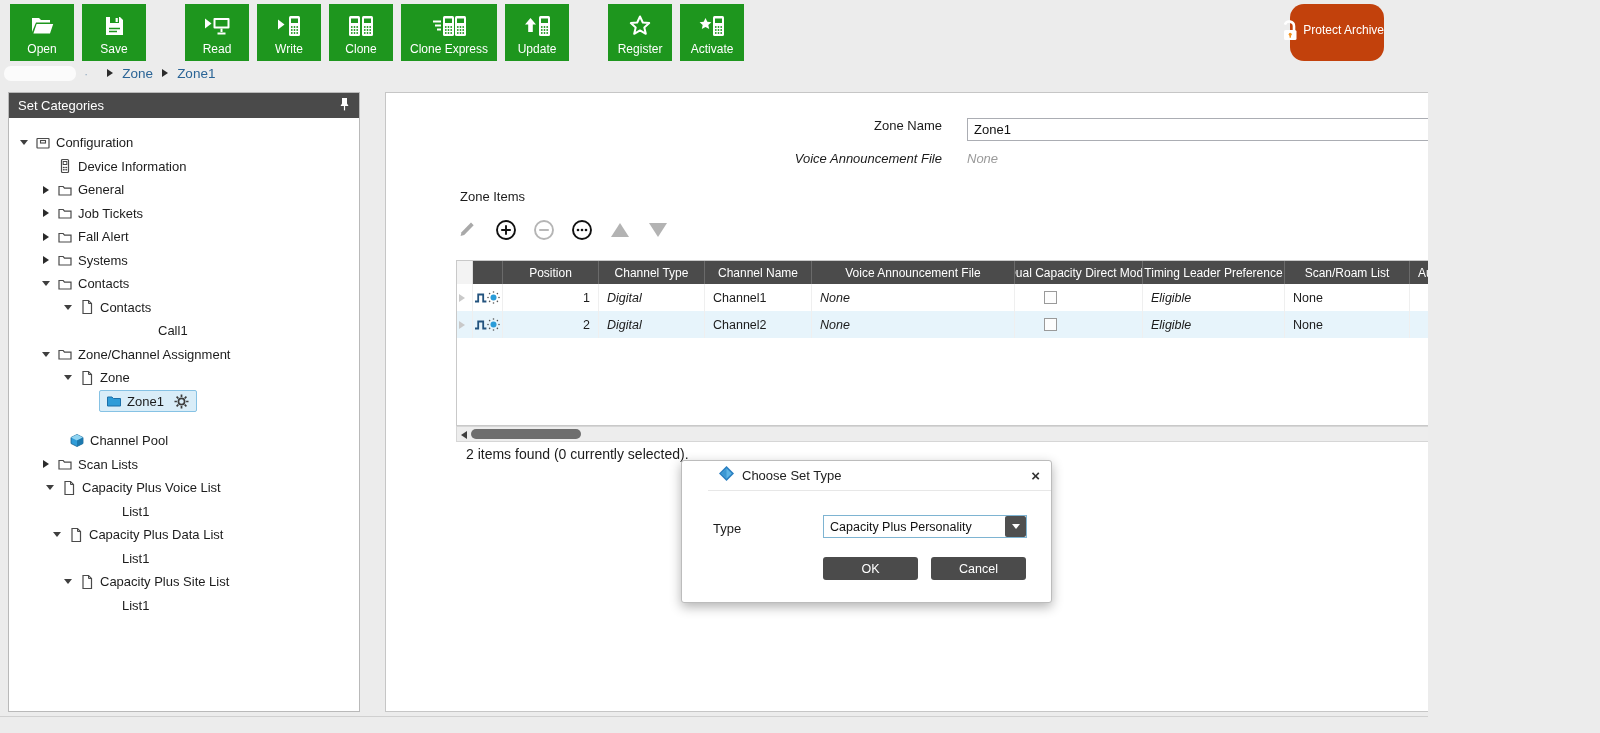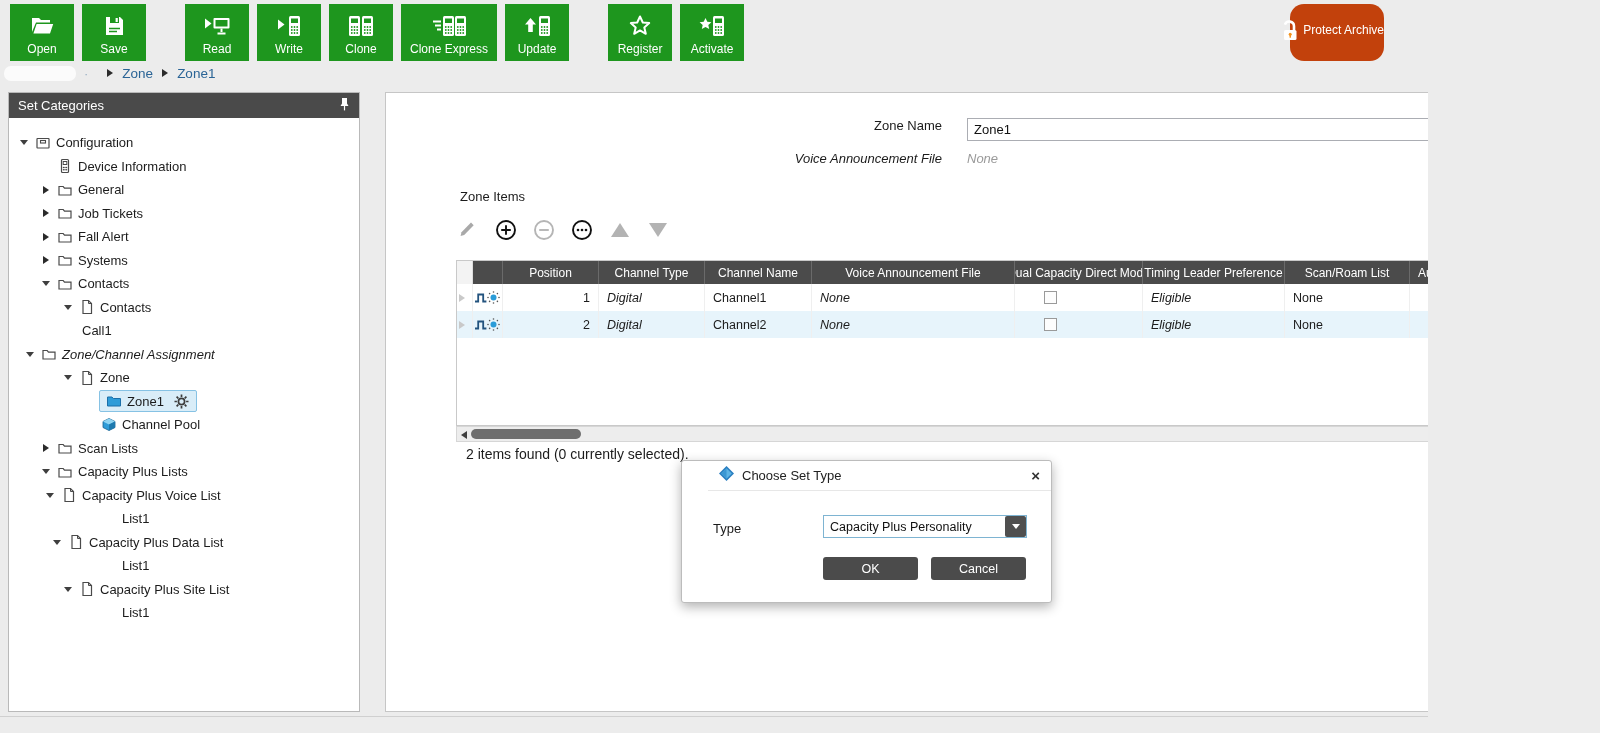--- a/index.html
+++ b/index.html
@@ -445,28 +445,28 @@
           <span class="tw-box">
             <span class="tw-icon">
               <svg width="16" height="16">
                 <path d="M4 1.5h5.5l3 3v10H4z" stroke="#4a4a4a" fill="none" stroke-width="1.2"></path>
                 <path d="M9.5 1.5v3h3" stroke="#4a4a4a" fill="none" stroke-width="1"></path>
               </svg>
             </span>
             <span class="tw-label">Contacts</span>
           </span>
         </div>
-        <div class="tree-item" style="padding-left: 32px;">
+        <div class="tree-item" style="padding-left: 108px;">
           <span class="tw-exp"></span>
           <span class="tw-box">
             <span class="tw-icon"></span>
             <span class="tw-label">Call1</span>
           </span>
         </div>
-        <div class="tree-item" style="padding-left: 12px; font-style: italic;">
+        <div class="tree-item" style="padding-left: 28px;">
           <span class="tw-exp">
             <span class="exp-down"></span>
           </span>
           <span class="tw-box">
             <span class="tw-icon">
               <svg width="16" height="16">
                 <path d="M2 4.5h4.2l1.3 1.6H14V13H2z" stroke="#4a4a4a" fill="none" stroke-width="1.2"></path>
               </svg>
             </span>
             <span class="tw-label">Zone/Channel Assignment</span>
@@ -498,21 +498,21 @@
             <span class="tw-gear">
               <svg width="15" height="15" viewBox="0 0 15 15">
                 <g stroke="#3c3c3c" stroke-width="1.7">
                   <circle cx="7.5" cy="7.5" r="3.1" fill="none"></circle>
                   <path d="M7.5 .5v2.4M7.5 12.1v2.4M.5 7.5h2.4M12.1 7.5h2.4M2.6 2.6l1.7 1.7M10.7 10.7l1.7 1.7M12.4 2.6l-1.7 1.7M4.3 10.7l-1.7 1.7"></path>
                 </g>
               </svg>
             </span>
           </span>
         </div>
-        <div class="tree-item" style="padding-left: 72px;">
+        <div class="tree-item" style="padding-left: 40px; margin-top: 16px;">
           <span class="tw-exp"></span>
           <span class="tw-box">
             <span class="tw-icon">
               <svg width="16" height="16">
                 <path d="M8 1.5l6 3v6l-6 3-6-3v-6z" fill="#2f9cd8" stroke="#17618f" stroke-width="0.8"></path>
                 <path d="M8 1.5l6 3-6 3-6-3z" fill="#8fd4f2"></path>
                 <path d="M8 7.5v6l6-3v-6z" fill="#1d79ae"></path>
               </svg>
             </span>
             <span class="tw-label">Channel Pool</span>
@@ -522,33 +522,20 @@
           <span class="tw-exp">
             <span class="exp-right"></span>
           </span>
           <span class="tw-box">
             <span class="tw-icon">
               <svg width="16" height="16">
                 <path d="M2 4.5h4.2l1.3 1.6H14V13H2z" stroke="#4a4a4a" fill="none" stroke-width="1.2"></path>
               </svg>
             </span>
             <span class="tw-label">Scan Lists</span>
-          </span>
-        </div>
-        <div class="tree-item" style="padding-left: 28px;">
-          <span class="tw-exp">
-            <span class="exp-down"></span>
-          </span>
-          <span class="tw-box">
-            <span class="tw-icon">
-              <svg width="16" height="16">
-                <path d="M2 4.5h4.2l1.3 1.6H14V13H2z" stroke="#4a4a4a" fill="none" stroke-width="1.2"></path>
-              </svg>
-            </span>
-            <span class="tw-label">Capacity Plus Lists</span>
           </span>
         </div>
         <div class="tree-item" style="padding-left: 32px;">
           <span class="tw-exp">
             <span class="exp-down"></span>
           </span>
           <span class="tw-box">
             <span class="tw-icon">
               <svg width="16" height="16">
                 <path d="M4 1.5h5.5l3 3v10H4z" stroke="#4a4a4a" fill="none" stroke-width="1.2"></path>

